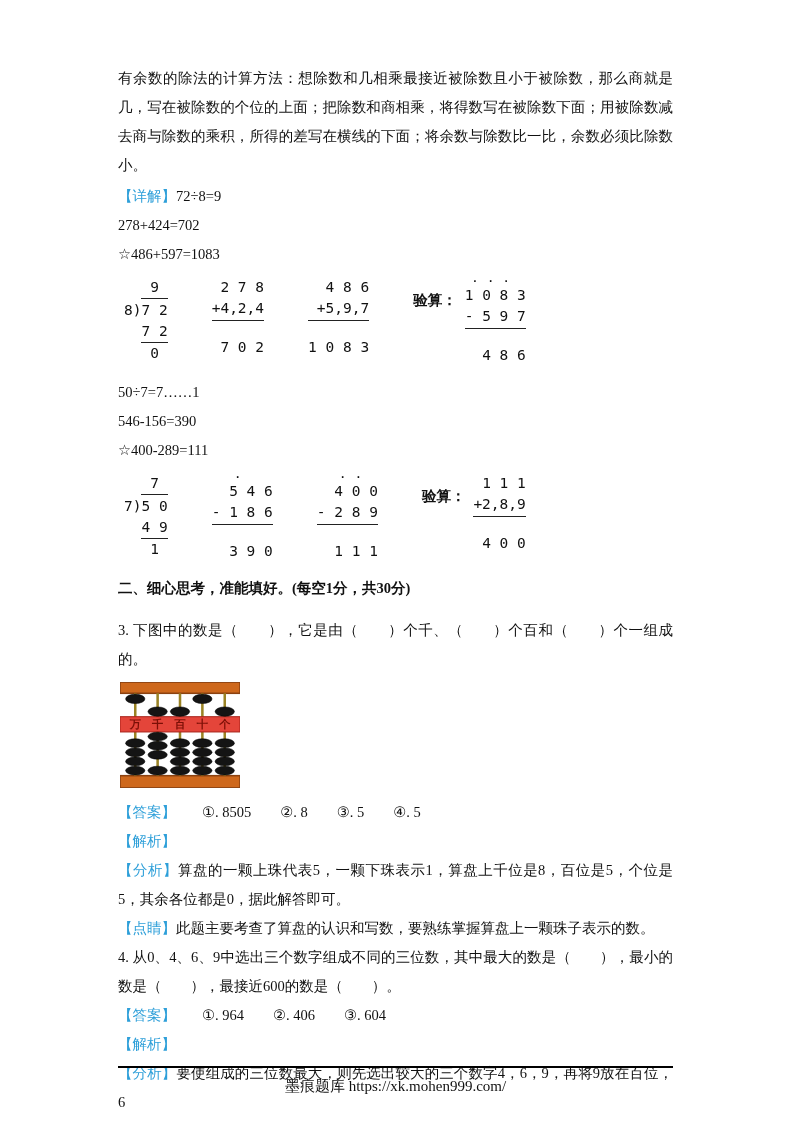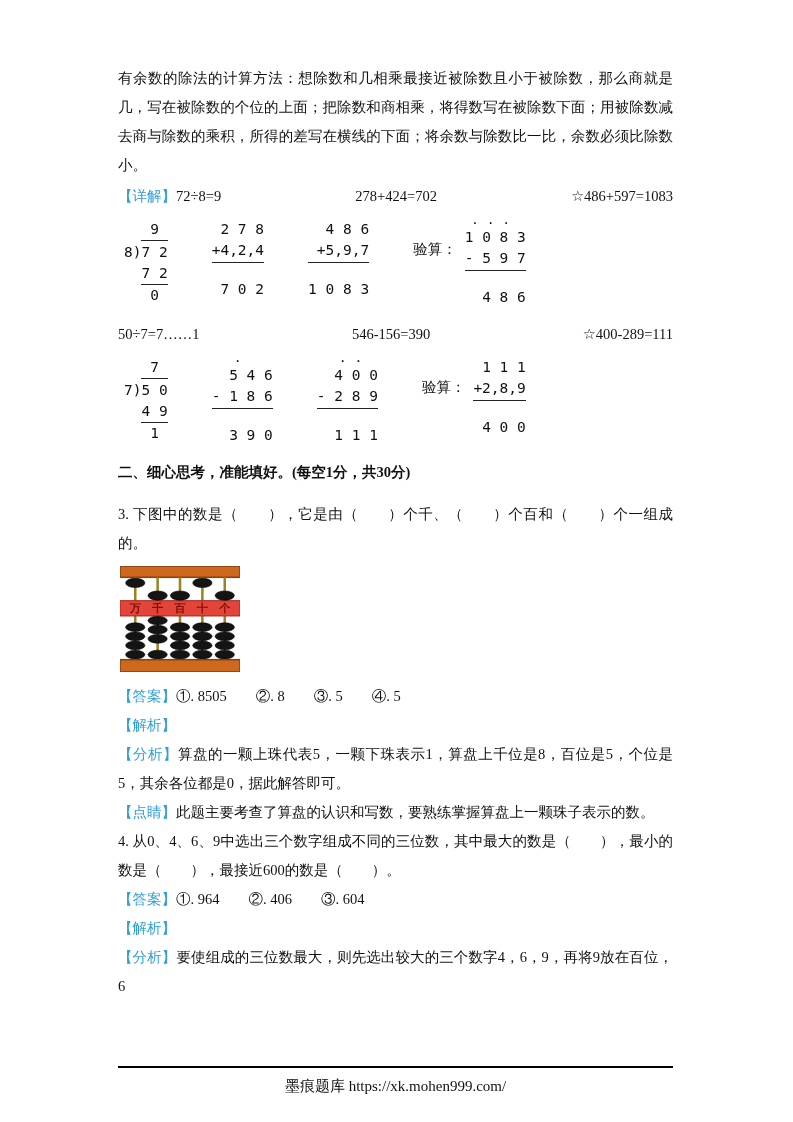--- a/index.html
+++ b/index.html
@@ -2,38 +2,38 @@
 <html><head>
 <meta charset="utf-8">
 <style>
   * { margin:0; padding:0; box-sizing:border-box; }
   html,body { background:#ffffff; }
   body { font-family:"Liberation Serif","DejaVu Serif",serif; color:#111; }
   .page { position:relative; width:793px; height:1122px; margin:0 auto; background:#fff;
           padding:64px 120px 0 118px; overflow:hidden; }
   .para { font-size:14.5px; line-height:2.0; text-align:justify; }
   .tag { color:#2D9FD9; }
-  .eqline { display:flex; justify-content:space-between; font-size:14.5px; line-height:2.0; margin-top:2px; }
+  .eqline { display:flex; justify-content:space-between; font-size:14.5px; line-height:2.0; margin-top:2px;flex-direction:column; }
   .workrow { display:flex; align-items:flex-start; gap:44px; margin:8px 0 12px 6px;
              font-family:"DejaVu Sans Mono",monospace; font-size:14.5px; }
   .vm { display:inline-block; text-align:right; }
   .vm > div { white-space:pre; line-height:1.45; }
   .vm .m-dots { line-height:0.6; font-size:13px; }
   .vm .m-l2 { border-bottom:1.5px solid #222; padding-bottom:1px; margin-bottom:16px; }
   .ld { display:inline-block; line-height:1.45; }
   .ld > div { white-space:pre; }
   .ld-q { margin-left:2ch; width:3ch; text-align:center; }
   .ld-dd { border-top:1.5px solid #222; padding-top:1px; display:inline-block; }
   .ld-sub { margin-left:2ch; width:3ch; text-align:center; border-bottom:1.5px solid #222; }
   .ld-rem { margin-left:2ch; width:3ch; text-align:center; }
   .checkwrap { display:flex; gap:8px; }
-  .checklabel { font-family:"Liberation Serif","DejaVu Serif",serif; margin-top:21px; }
+  .checklabel { font-family:"Liberation Serif","DejaVu Serif",serif; margin-top:14px;font-weight:bold; }
   .sechead { font-weight:700; font-size:14.5px; line-height:2.0; margin:8px 0 13px; }
   .ansline { font-size:14.5px; line-height:2.0; }
-  .ansline .ansbody { }
+  .ansline .ansbody { margin-left:26px; }
   .abacus-wrap { margin:8px 0 10px 2px; line-height:0; }
   .footer { position:absolute; left:118px; right:120px; bottom:26px; border-top:2px solid #000;
             text-align:center; padding-top:9px; font-size:15px; }
 </style>
 </head>
 <body>
 
 <div class="page">
 
   <p class="para">有余数的除法的计算方法：想除数和几相乘最接近被除数且小于被除数，那么商就是几，写在被除数的个位的上面；把除数和商相乘，将得数写在被除数下面；用被除数减去商与除数的乘积，所得的差写在横线的下面；将余数与除数比一比，余数必须比除数小。</p>

